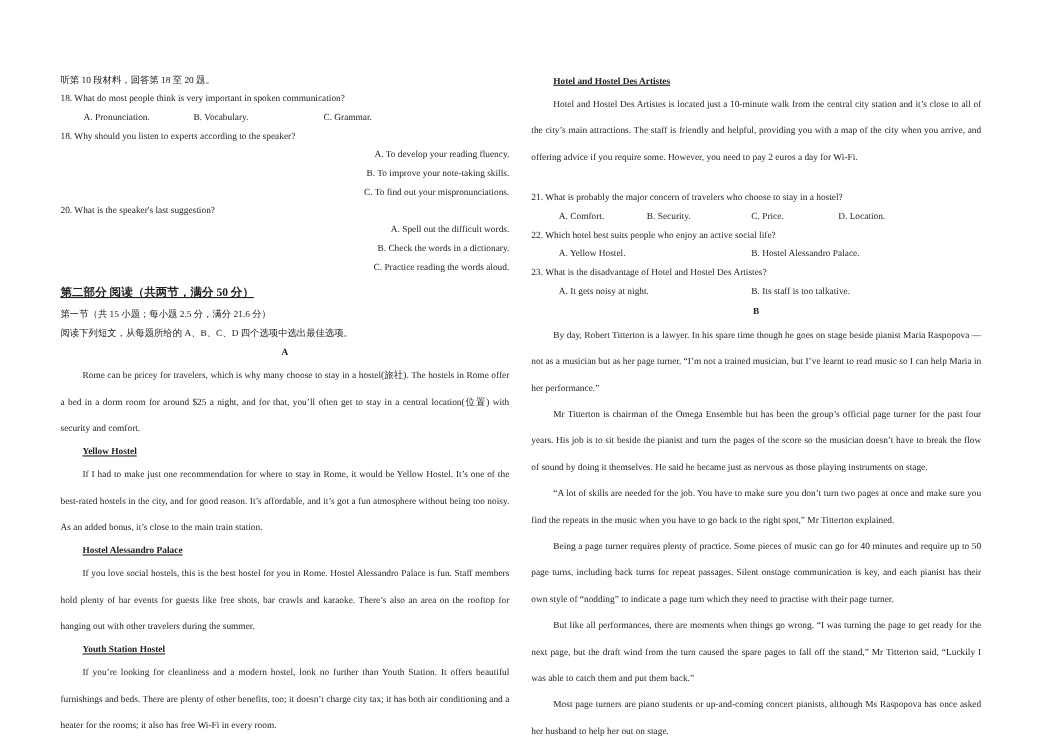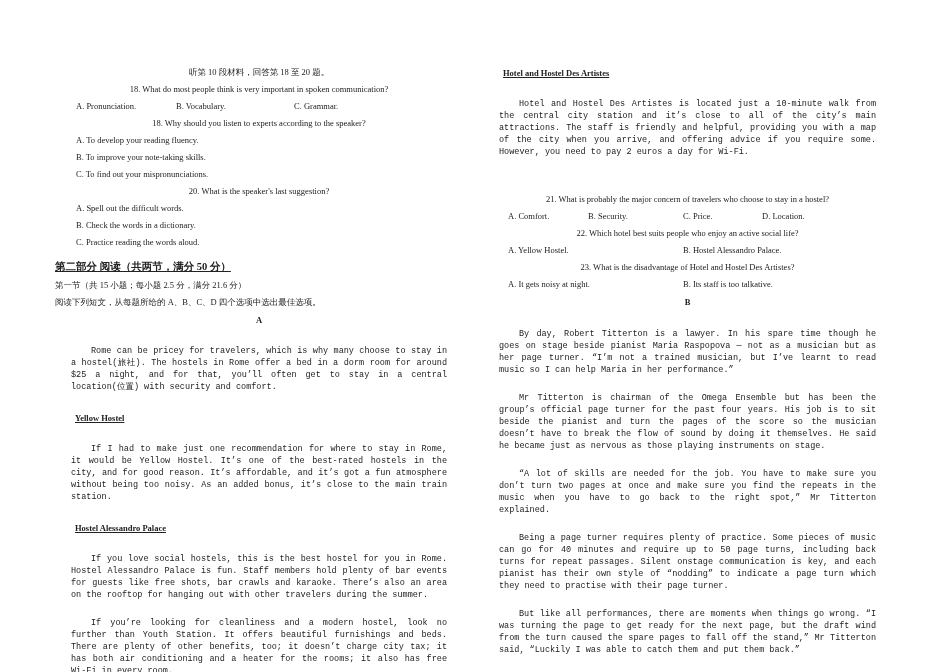--- a/index.html
+++ b/index.html
@@ -10,58 +10,57 @@
     background: #ffffff;
     overflow: hidden;
     font-family: "Liberation Serif", serif;
     color: #222222;
     font-size: 8.5px;
   }
   .col { position: absolute; top: 64px; }
   .col-left  { left: 55px;  width: 408px; }
   .col-right { left: 483px; width: 409px; }
 
-  .qline { line-height: 17px; white-space: nowrap; text-align: center; }
+  .qline { line-height: 17px; white-space: nowrap; }
   .opt-row { line-height: 17px; padding-left: 21px; white-space: nowrap; }
   .opt-row .opt { display: inline-block; }
   .col-right .opt-row { padding-left: 25px; }
 
   
   .opt3 .opt:nth-child(1) { width: 100px; }
   .opt3 .opt:nth-child(2) { width: 118px; }
   
   .opt4 .opt:nth-child(1) { width: 80px; }
   .opt4 .opt:nth-child(2) { width: 95px; }
   .opt4 .opt:nth-child(3) { width: 79px; }
   
   .opt2 .opt:nth-child(1) { width: 175px; }
 
-  .stacked { line-height: 17px; padding-left: 21px; white-space: nowrap; }
+  .stacked { line-height: 17px; padding-left: 21px; white-space: nowrap; text-align: right; }
 
   .part-title {
     font-weight: bold;
     font-size: 10.5px;
     line-height: 21px;
     margin-top: 5px;
     white-space: nowrap;
     text-decoration: underline;
   }
   .section-note, .instructions { line-height: 17px; white-space: nowrap; }
 
   .passage-label {
     text-align: center;
     font-weight: bold;
     line-height: 18px;
   }
   .para {
-    line-height: 12px;
+    line-height: 24px;
     text-align: justify;
     text-indent: 20px;
-    margin: 16px;
-    font-family: Liberation Mono, monospace;
+    margin: 0;
   }
   .subhead {
     font-weight: bold;
     text-decoration: underline;
     line-height: 18px;
     padding-left: 20px;
   }
   .gap-line { height: 17px; }
 </style>
 </head>
@@ -94,20 +93,21 @@
 
     <div class="passage-label">A</div>
     <p class="para">Rome can be pricey for travelers, which is why many choose to stay in a hostel(旅社). The hostels in Rome offer a bed in a dorm room for around $25 a night, and for that, you’ll often get to stay in a central location(位置) with security and comfort.</p>
 
     <div class="subhead">Yellow Hostel</div>
     <p class="para">If I had to make just one recommendation for where to stay in Rome, it would be Yellow Hostel. It’s one of the best-rated hostels in the city, and for good reason. It’s affordable, and it’s got a fun atmosphere without being too noisy. As an added bonus, it’s close to the main train station.</p>
 
     <div class="subhead">Hostel Alessandro Palace</div>
     <p class="para">If you love social hostels, this is the best hostel for you in Rome. Hostel Alessandro Palace is fun. Staff members hold plenty of bar events for guests like free shots, bar crawls and karaoke. There’s also an area on the rooftop for hanging out with other travelers during the summer.</p>
 
+    <div class="subhead">Youth Station Hostel</div>
     <p class="para">If you’re looking for cleanliness and a modern hostel, look no further than Youth Station. It offers beautiful furnishings and beds. There are plenty of other benefits, too; it doesn’t charge city tax; it has both air conditioning and a heater for the rooms; it also has free Wi-Fi in every room.</p>
 
   </div>
 
   <div class="col col-right">
 
     <div class="subhead">Hotel and Hostel Des Artistes</div>
     <p class="para">Hotel and Hostel Des Artistes is located just a 10-minute walk from the central city station and it’s close to all of the city’s main attractions. The staff is friendly and helpful, providing you with a map of the city when you arrive, and offering advice if you require some. However, you need to pay 2 euros a day for Wi-Fi.</p>
 
     <div class="gap-line"></div>

